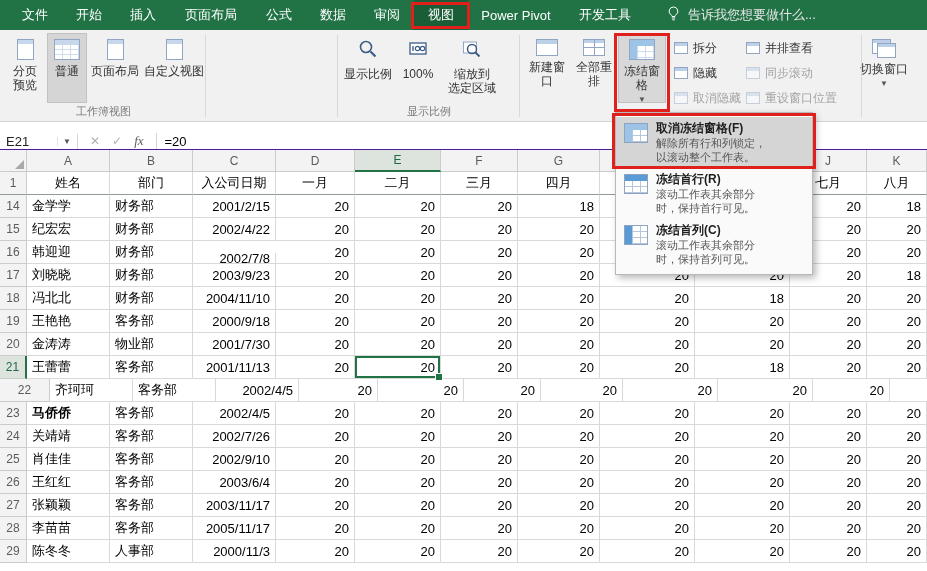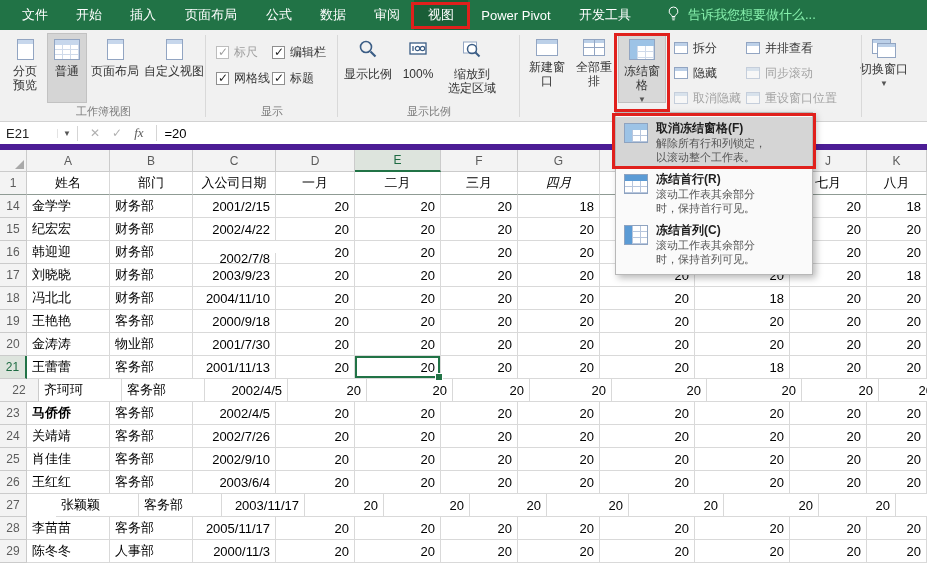--- a/index.html
+++ b/index.html
@@ -5,21 +5,21 @@
   * { margin:0; padding:0; box-sizing:border-box; }
   html,body { width:927px; height:571px; overflow:hidden; }
   body { font-family:"Liberation Sans","DejaVu Sans",sans-serif; background:#fff; position:relative; }
   .app { position:absolute; inset:0; }
 
   
   .tabbar { position:absolute; top:0; left:0; right:0; height:30px; background:#217346; display:flex; align-items:stretch; padding-left:8px; }
   .tabs { display:flex; align-items:stretch; }
   .tab { display:flex; align-items:center; justify-content:center; color:#fff; font-size:13px; cursor:default; }
   .tab.active { background:#1a5e37; }
-  .tellme { display:flex; align-items:center; gap:7px; margin-left:20px; color:#86efac; font-size:13px; }
+  .tellme { display:flex; align-items:center; gap:7px; margin-left:20px; color:#e5e5e5; font-size:13px; }
 
   
   .ribbon { position:absolute; top:30px; left:0; right:0; height:92px; background:#f1f1f1; border-bottom:1px solid #d2d2d2; }
   .rgroup { position:absolute; top:0; height:92px; }
   .gsep { position:absolute; top:5px; width:1px; height:82px; background:#d9d9d9; }
   .glabel { position:absolute; bottom:3px; left:0; right:0; text-align:center; font-size:11px; color:#7b7b7b; white-space:nowrap; }
   .rbtns { display:flex; gap:1px; padding:3px 0 0 2px; }
   .rbtn { display:flex; flex-direction:column; align-items:center; padding-top:5px; gap:4px; height:70px; border:1px solid transparent; }
   .rbtn.selected { background:#d5d5d5; border-color:#c2c2c2; }
   .rbtn.open { background:#d8d8d8; border-color:#c0c0c0; }
@@ -52,21 +52,21 @@
     background: linear-gradient(to right,transparent 0 10px,#92a5c2 10px 11px,transparent 11px),
       linear-gradient(to bottom,transparent 0 7px,#92a5c2 7px 8px,transparent 8px),
       linear-gradient(#bcd0e8 0 3px,#fff 3px); }
   .ico-switch { position:relative; width:24px; height:19px; flex:none; }
   .ico-switch::before, .ico-switch::after { content:""; position:absolute; width:17px; height:13px; border:1px solid #92a5c2; background:linear-gradient(#bcd0e8 0 3px,#fff 3px); }
   .ico-switch::before { left:0; top:0; }
   .ico-switch::after { right:0; bottom:0; }
   .icoS { width:14px; height:12px; border:1px solid #92a5c2; background:linear-gradient(#bcd0e8 0 3px,#fff 3px); flex:none; }
 
   
-  .fbar { position:absolute; top:122px; left:0; right:0; height:28px; background:#fff; border-bottom:6px solid #4c1d95; display:flex; align-items:center; font-size:13px; }
+  .fbar { position:absolute; top:122px; left:0; right:0; height:28px; background:#fff; border-bottom:1px solid #4c1d95; display:flex; align-items:flex-end; font-size:13px; }
   .namebox { width:78px; display:flex; align-items:center; justify-content:space-between; padding:0 6px; color:#222; border-right:1px solid #d5d5d5; }
   .nb-arrow { font-size:8px; color:#555; border-left:1px solid #e3e3e3; padding-left:5px; }
   .fbtns { display:flex; align-items:center; gap:12px; padding:0 12px; border-right:1px solid #d5d5d5; }
   .fx-cancel, .fx-enter { color:#b0b0b0; font-size:12px; }
   .fx { font-family:"Liberation Serif",serif; font-style:italic; color:#5c5c5c; }
   .fformula { display:flex; align-items:center; padding:0 8px; color:#000; }
 
   
   .sheet { position:absolute; top:150px; left:0; width:927px; height:421px; background:#fff; overflow:hidden; }
   .g-row { display:flex; height:23px; }
@@ -158,39 +158,20 @@
         <div class="rbtn" style="width:62px">
           <span class="ico-page"></span>
           <span class="rlabel">自定义视图</span>
         </div>
       </div>
       <div class="glabel">工作簿视图</div>
     </div>
 
     <div class="gsep" style="left:205px"></div>
 
-    <div class="rgroup" style="left:208px;width:128px">
-      <label class="cbx disabled" style="left:8px;top:14px">
-        <span class="box checked"></span>
-        <span>标尺</span>
-      </label>
-      <label class="cbx" style="left:64px;top:14px">
-        <span class="box checked"></span>
-        <span>编辑栏</span>
-      </label>
-      <label class="cbx" style="left:8px;top:40px">
-        <span class="box checked"></span>
-        <span>网格线</span>
-      </label>
-      <label class="cbx" style="left:64px;top:40px">
-        <span class="box checked"></span>
-        <span>标题</span>
-      </label>
-      <div class="glabel">显示</div>
-    </div>
 
     <div class="gsep" style="left:337px"></div>
 
     <div class="rgroup" style="left:340px;width:178px">
       <div class="rbtns">
         <div class="rbtn" style="width:52px">
           <span>
             <svg width="20" height="20" viewBox="0 0 20 20">
                 <circle cx="8" cy="8" r="5.5" fill="none" stroke="#3b5d85" stroke-width="1.6"></circle>
                 <line x1="12.5" y1="12.5" x2="17.5" y2="17.5" stroke="#3b5d85" stroke-width="2.2"></line>
@@ -305,21 +286,21 @@
         <div class="hd" style="width: 60px;">K</div>
       </div>
       <div class="g-row row1">
         <div class="hd" style="width: 27px;">1</div>
         <div class="cell center" style="width: 83px;">姓名</div>
         <div class="cell center" style="width: 83px;">部门</div>
         <div class="cell center" style="width: 83px;">入公司日期</div>
         <div class="cell center" style="width: 79px;">一月</div>
         <div class="cell center" style="width: 86px;">二月</div>
         <div class="cell center" style="width: 77px;">三月</div>
-        <div class="cell center" style="width: 82px; font-style: italic;">四月</div>
+        <div class="cell center" style="width: 82px;">四月</div>
         <div class="cell center" style="width: 95px;"></div>
         <div class="cell center" style="width: 95px;"></div>
         <div class="cell center" style="width: 77px;">七月</div>
         <div class="cell center" style="width: 60px;">八月</div>
       </div>
       <div class="g-row">
         <div class="hd" style="width: 27px;">14</div>
         <div class="cell left" style="width: 83px;">金学学</div>
         <div class="cell left" style="width: 83px;">财务部</div>
         <div class="cell right" style="width: 83px;">2001/2/15</div>
@@ -424,21 +405,21 @@
         <div class="cell right" style="width: 79px;">20</div>
         <div class="cell right active" style="width: 86px;">20</div>
         <div class="cell right" style="width: 77px;">20</div>
         <div class="cell right" style="width: 82px;">20</div>
         <div class="cell right" style="width: 95px;">20</div>
         <div class="cell right" style="width: 95px;">18</div>
         <div class="cell right" style="width: 77px;">20</div>
         <div class="cell right" style="width: 60px;">20</div>
       </div>
       <div class="g-row">
-        <div class="hd" style="width: 39px;">22</div>
+        <div class="hd" style="width: 50px;">22</div>
         <div class="cell left" style="width: 83px;">齐珂珂</div>
         <div class="cell left" style="width: 83px;">客务部</div>
         <div class="cell right" style="width: 83px;">2002/4/5</div>
         <div class="cell right" style="width: 79px;">20</div>
         <div class="cell right" style="width: 86px;">20</div>
         <div class="cell right" style="width: 77px;">20</div>
         <div class="cell right" style="width: 82px;">20</div>
         <div class="cell right" style="width: 95px;">20</div>
         <div class="cell right" style="width: 95px;">20</div>
         <div class="cell right" style="width: 77px;">20</div>
@@ -495,21 +476,21 @@
         <div class="cell right" style="width: 86px;">20</div>
         <div class="cell right" style="width: 77px;">20</div>
         <div class="cell right" style="width: 82px;">20</div>
         <div class="cell right" style="width: 95px;">20</div>
         <div class="cell right" style="width: 95px;">20</div>
         <div class="cell right" style="width: 77px;">20</div>
         <div class="cell right" style="width: 60px;">20</div>
       </div>
       <div class="g-row">
         <div class="hd" style="width: 27px;">27</div>
-        <div class="cell left" style="width: 83px; margin-left: 29px;">张颖颖</div>
+        <div class="cell left" style="width: 83px;">张颖颖</div>
         <div class="cell left" style="width: 83px;">客务部</div>
         <div class="cell right" style="width: 83px;">2003/11/17</div>
         <div class="cell right" style="width: 79px;">20</div>
         <div class="cell right" style="width: 86px;">20</div>
         <div class="cell right" style="width: 77px;">20</div>
         <div class="cell right" style="width: 82px;">20</div>
         <div class="cell right" style="width: 95px;">20</div>
         <div class="cell right" style="width: 95px;">20</div>
         <div class="cell right" style="width: 77px;">20</div>
         <div class="cell right" style="width: 60px;">20</div>

